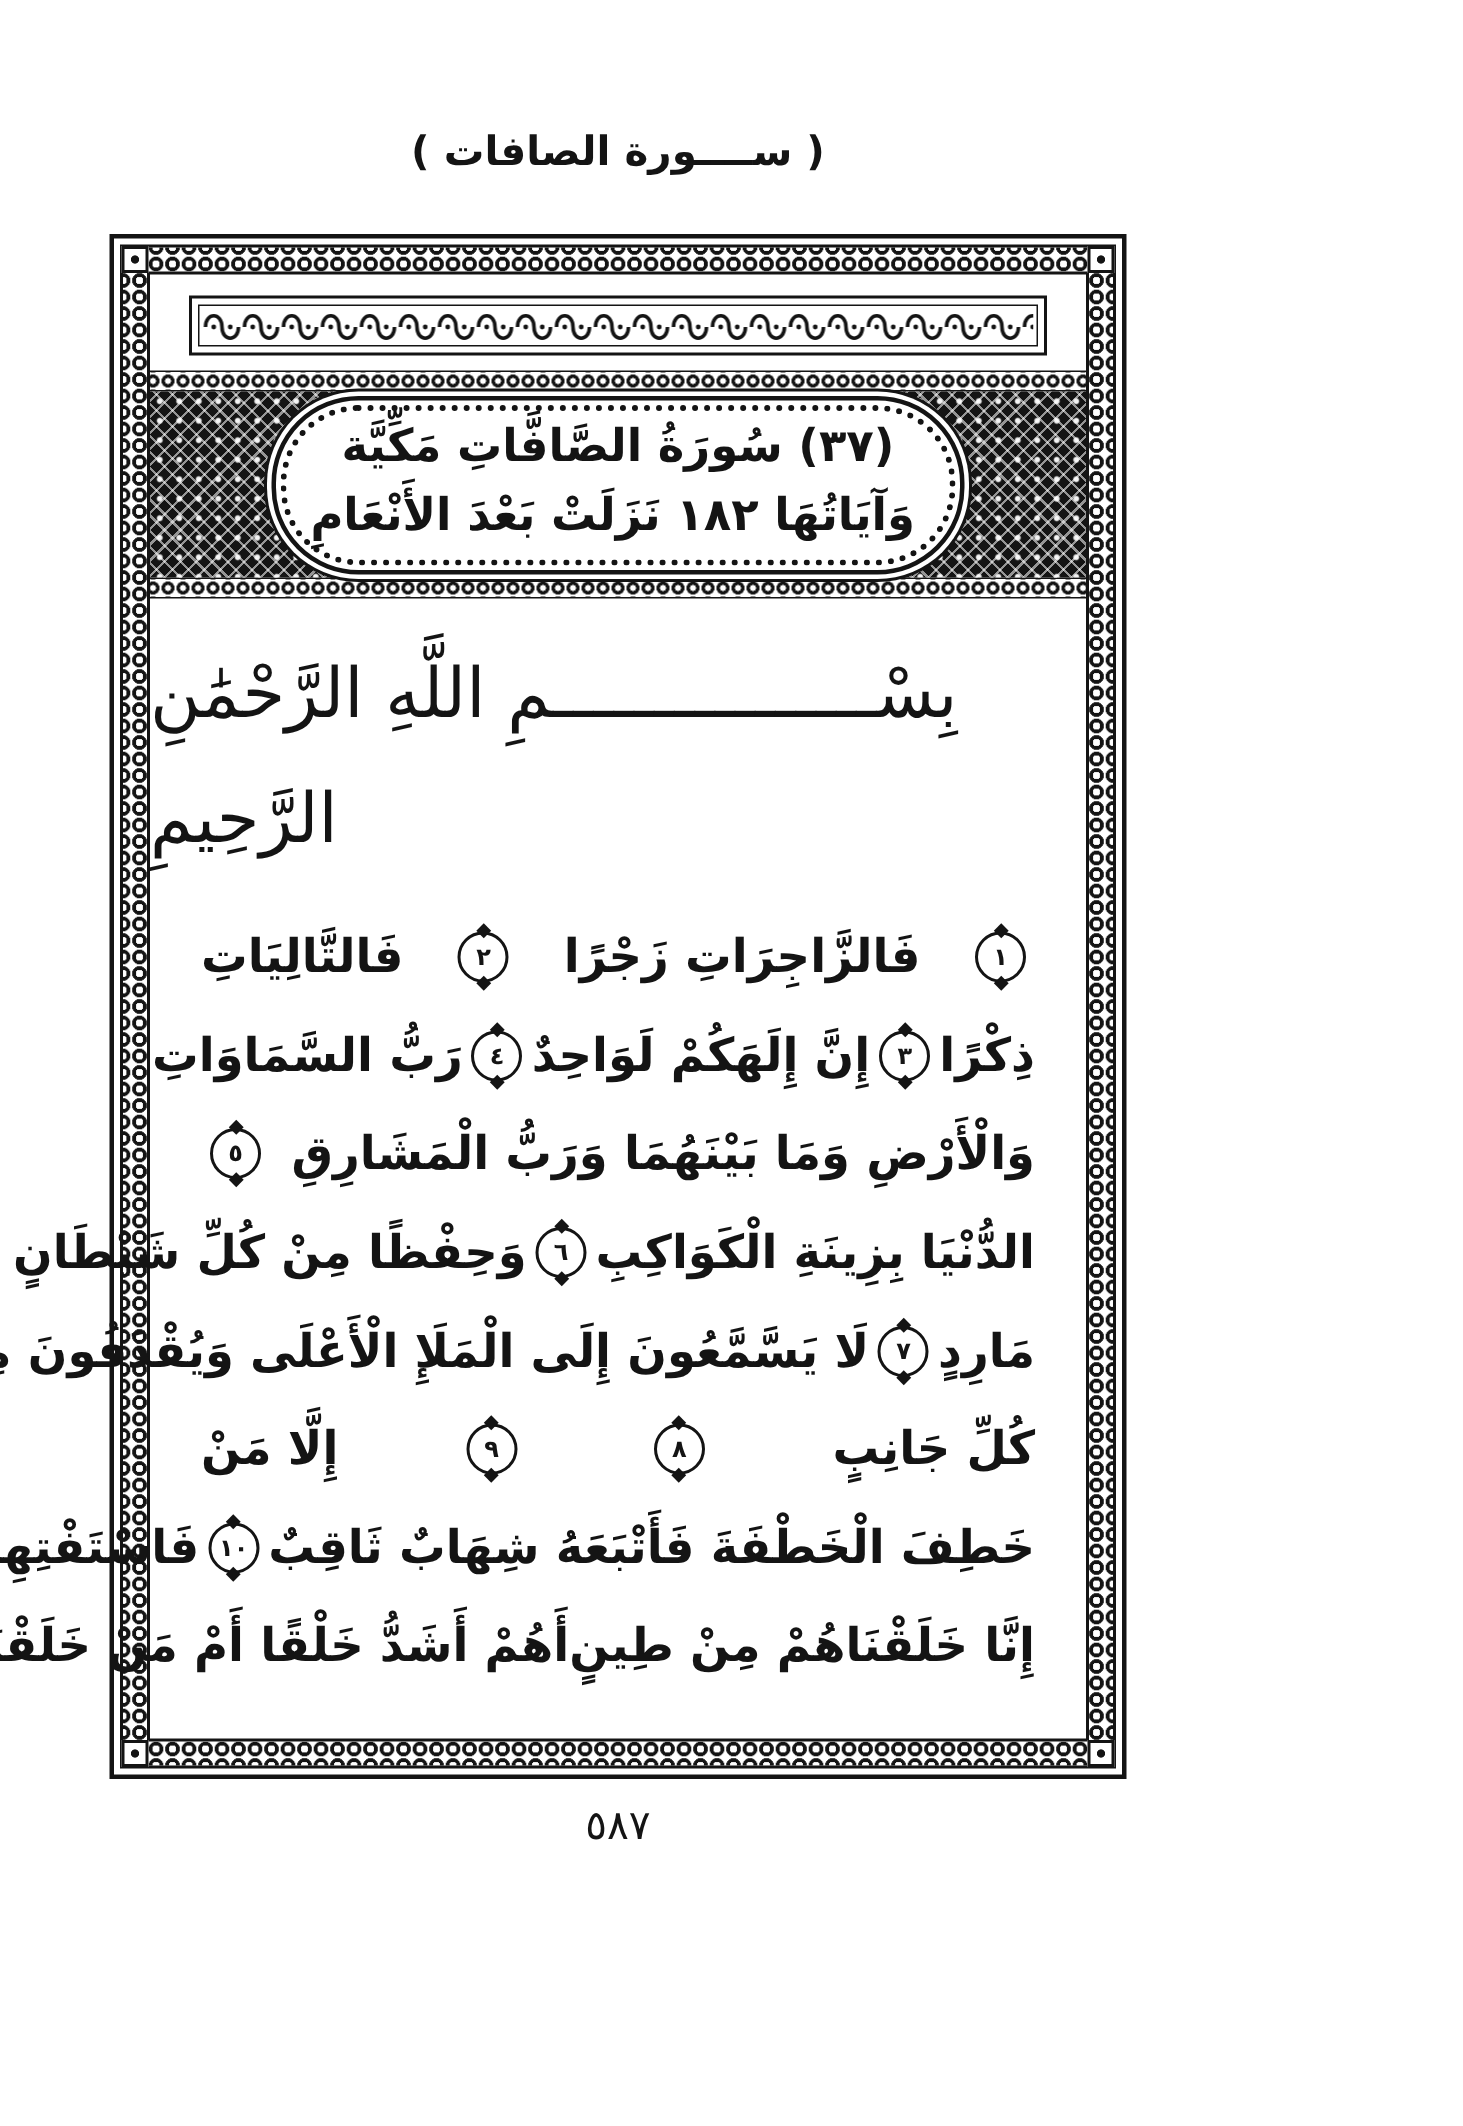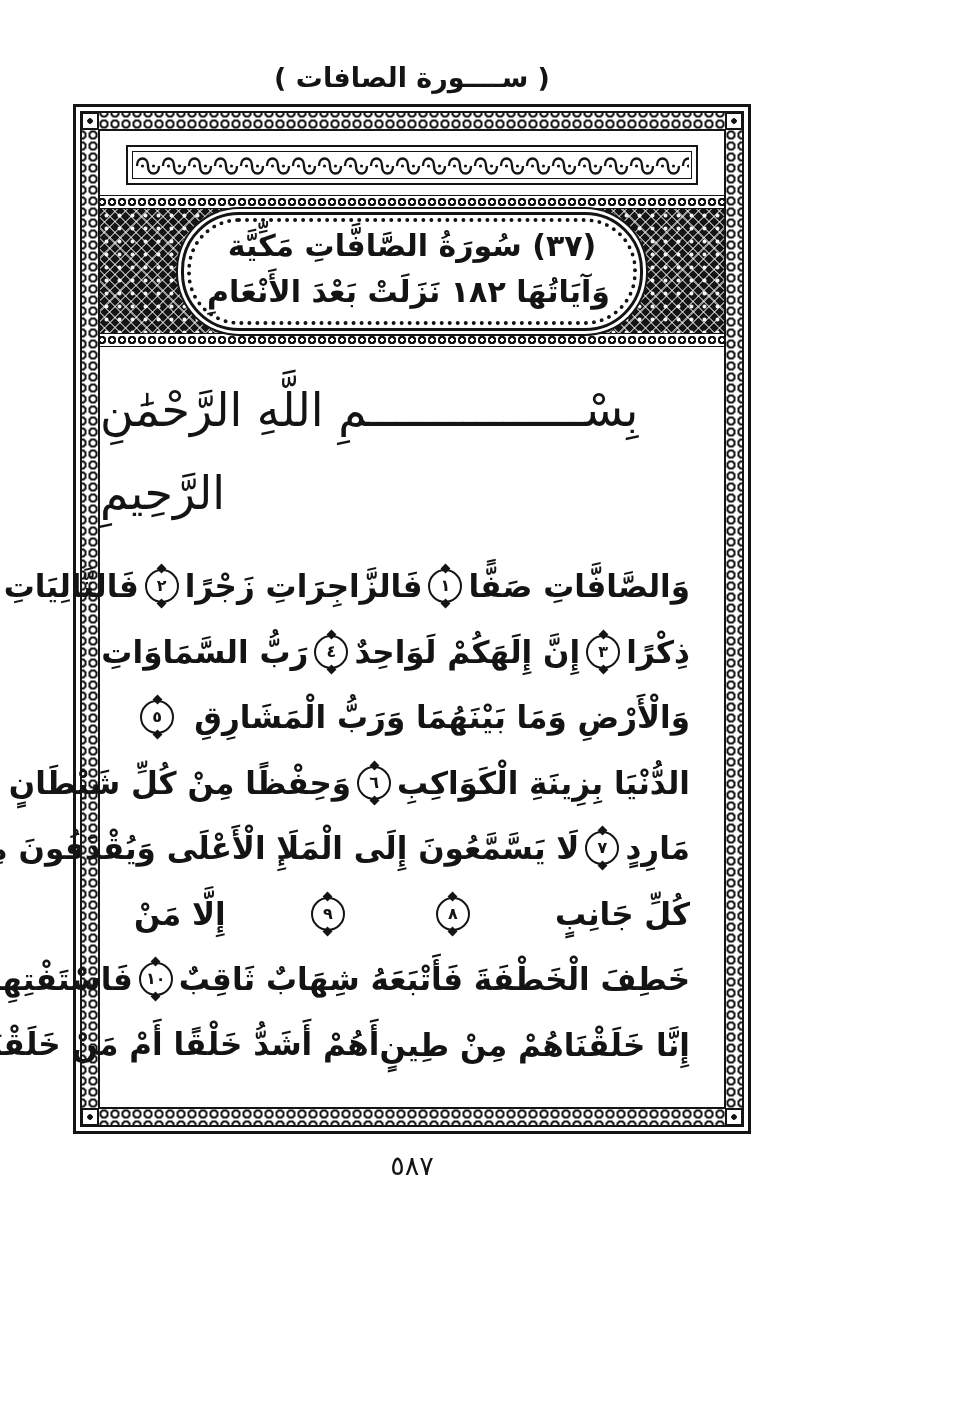--- a/index.html
+++ b/index.html
@@ -7,35 +7,35 @@
     width:975px;height:1417px;
     background:#ffffff;
     color:#141414;
     font-family:"DejaVu Sans", sans-serif;
     overflow:hidden;
   }
   .page{
     width:824px;height:1417px;
     position:relative;
     box-sizing:border-box;
-    padding-top:56px;
+    padding-top:80px;
   }
   
   .running-header{
     text-align:center;
     font-size:27px;
     font-weight:700;
     direction:rtl;
     height:44px;
     line-height:44px;
   }
   
   .frame{
     width:678px;
-    margin:4px auto 0;
+    margin:32px auto 0;
     box-sizing:border-box;
     border:3px solid #141414;
     padding:4px;
     background:#fff;
   }
   .frame-bead{
     position:relative;
     border:2px solid #141414;
     padding:16px;
     background-color:#fff;
@@ -233,21 +233,20 @@
               <div class="title-line">وَآيَاتُهَا ١٨٢ نَزَلَتْ بَعْدَ الأَنْعَامِ</div>
             </div>
           </div>
           <div class="chain"></div>
         </div>
 
         <div class="bismillah">بِسْــــــــــــــــمِ اللَّهِ الرَّحْمَٰنِ الرَّحِيمِ</div>
 
         <div class="verse-area">
             <div class="verse-line" dir="rtl">
-              <span class="verse-text">وَالصَّافَّاتِ صَفًّا</span>
               <span class="ayah-marker">
                 <span class="ayah-num">١</span>
               </span>
               <span class="verse-text">فَالزَّاجِرَاتِ زَجْرًا</span>
               <span class="ayah-marker">
                 <span class="ayah-num">٢</span>
               </span>
               <span class="verse-text">فَالتَّالِيَاتِ</span>
             </div>
             <div class="verse-line" dir="rtl">

